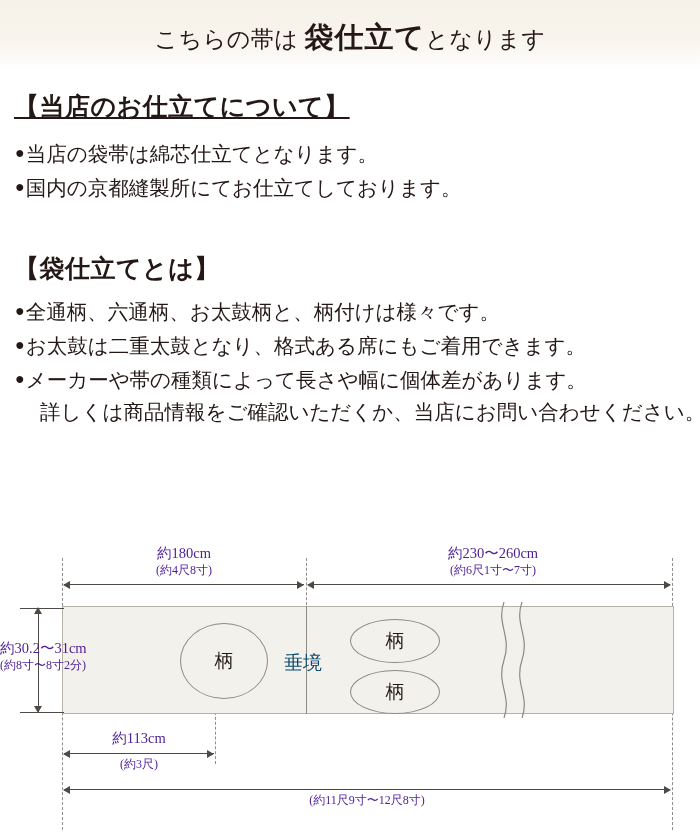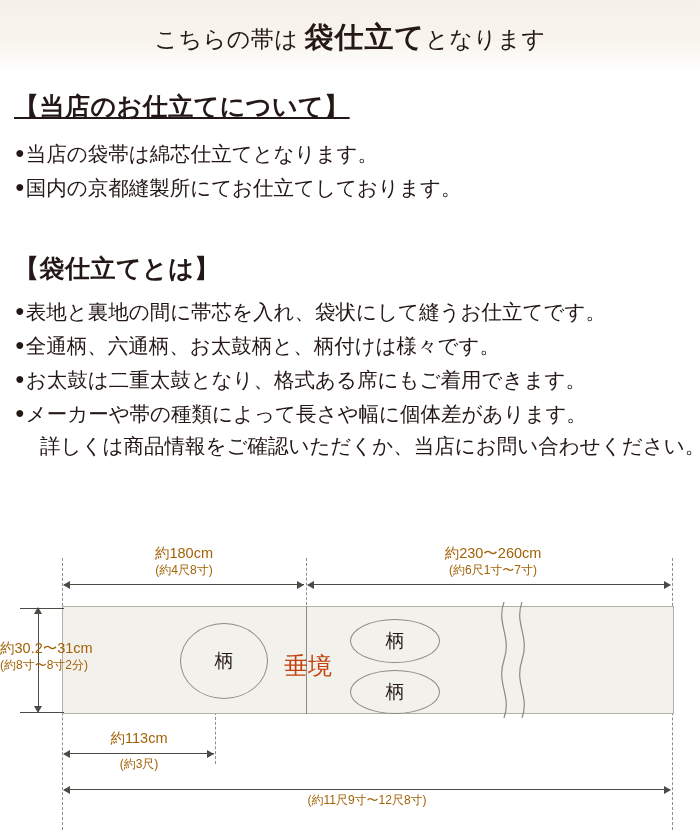--- a/index.html
+++ b/index.html
@@ -87,22 +87,22 @@
   
   .diagram {
     position: absolute;
     left: 0;
     top: 540px;
     width: 700px;
     height: 300px;
   }
   .dlabel {
     position: absolute;
-    font-family: Liberation Sans, sans-serif;
-    color: #a16207;
+    font-family: Liberation Serif, serif;
+    color: #4c1d95;
     text-align: center;
     white-space: nowrap;
   }
   .dlabel .l1 { font-size: 14.5px; display: block; line-height: 17px; }
   .dlabel .l2 { font-size: 12px; display: block; line-height: 16px; }
 
   .obi-body {
     position: absolute;
     left: 62px;
     top: 66px;
@@ -172,22 +172,22 @@
     border-top: 7px solid #4d4a46;
   }
   .wave {
     position: absolute;
     top: 62px;
     height: 116px;
   }
   .tare {
     position: absolute;
     font-family: "Liberation Serif", serif;
-    font-size: 24px;
-    color: #c2410c;
+    font-size: 19px;
+    color: #0c4a6e;
     white-space: nowrap;
   }
 </style>
 </head>
 <body>
 
 <div class="page">
 
   <div class="header-band"></div>
   <div class="header-title">
@@ -195,21 +195,20 @@
   </div>
 
   <div class="section" id="section-about">
     <div class="sec-head">【当店のお仕立てについて】</div>
     <p class="bullet-line"><span class="dot">●</span><span>当店の袋帯は綿芯仕立てとなります。</span></p>
     <p class="bullet-line"><span class="dot">●</span><span>国内の京都縫製所にてお仕立てしております。</span></p>
   </div>
 
   <div class="section" id="section-what">
     <div class="sec-head">【袋仕立てとは】</div>
-    <p class="bullet-line"><span class="dot">●</span><span>表地と裏地の間に帯芯を入れ、袋状にして縫うお仕立てです。</span></p>
     <p class="bullet-line"><span class="dot">●</span><span>全通柄、六通柄、お太鼓柄と、柄付けは様々です。</span></p>
     <p class="bullet-line"><span class="dot">●</span><span>お太鼓は二重太鼓となり、格式ある席にもご着用できます。</span></p>
     <p class="bullet-line"><span class="dot">●</span><span>メーカーや帯の種類によって長さや幅に個体差があります。</span></p>
     <p class="sub-line">詳しくは商品情報をご確認いただくか、当店にお問い合わせください。</p>
   </div>
 
   <div class="diagram">
 
     <div class="vline" style="left:62px; top:18px; height:272px;"></div>
     <div class="vline" style="left:306px; top:18px; height:52px;"></div>

